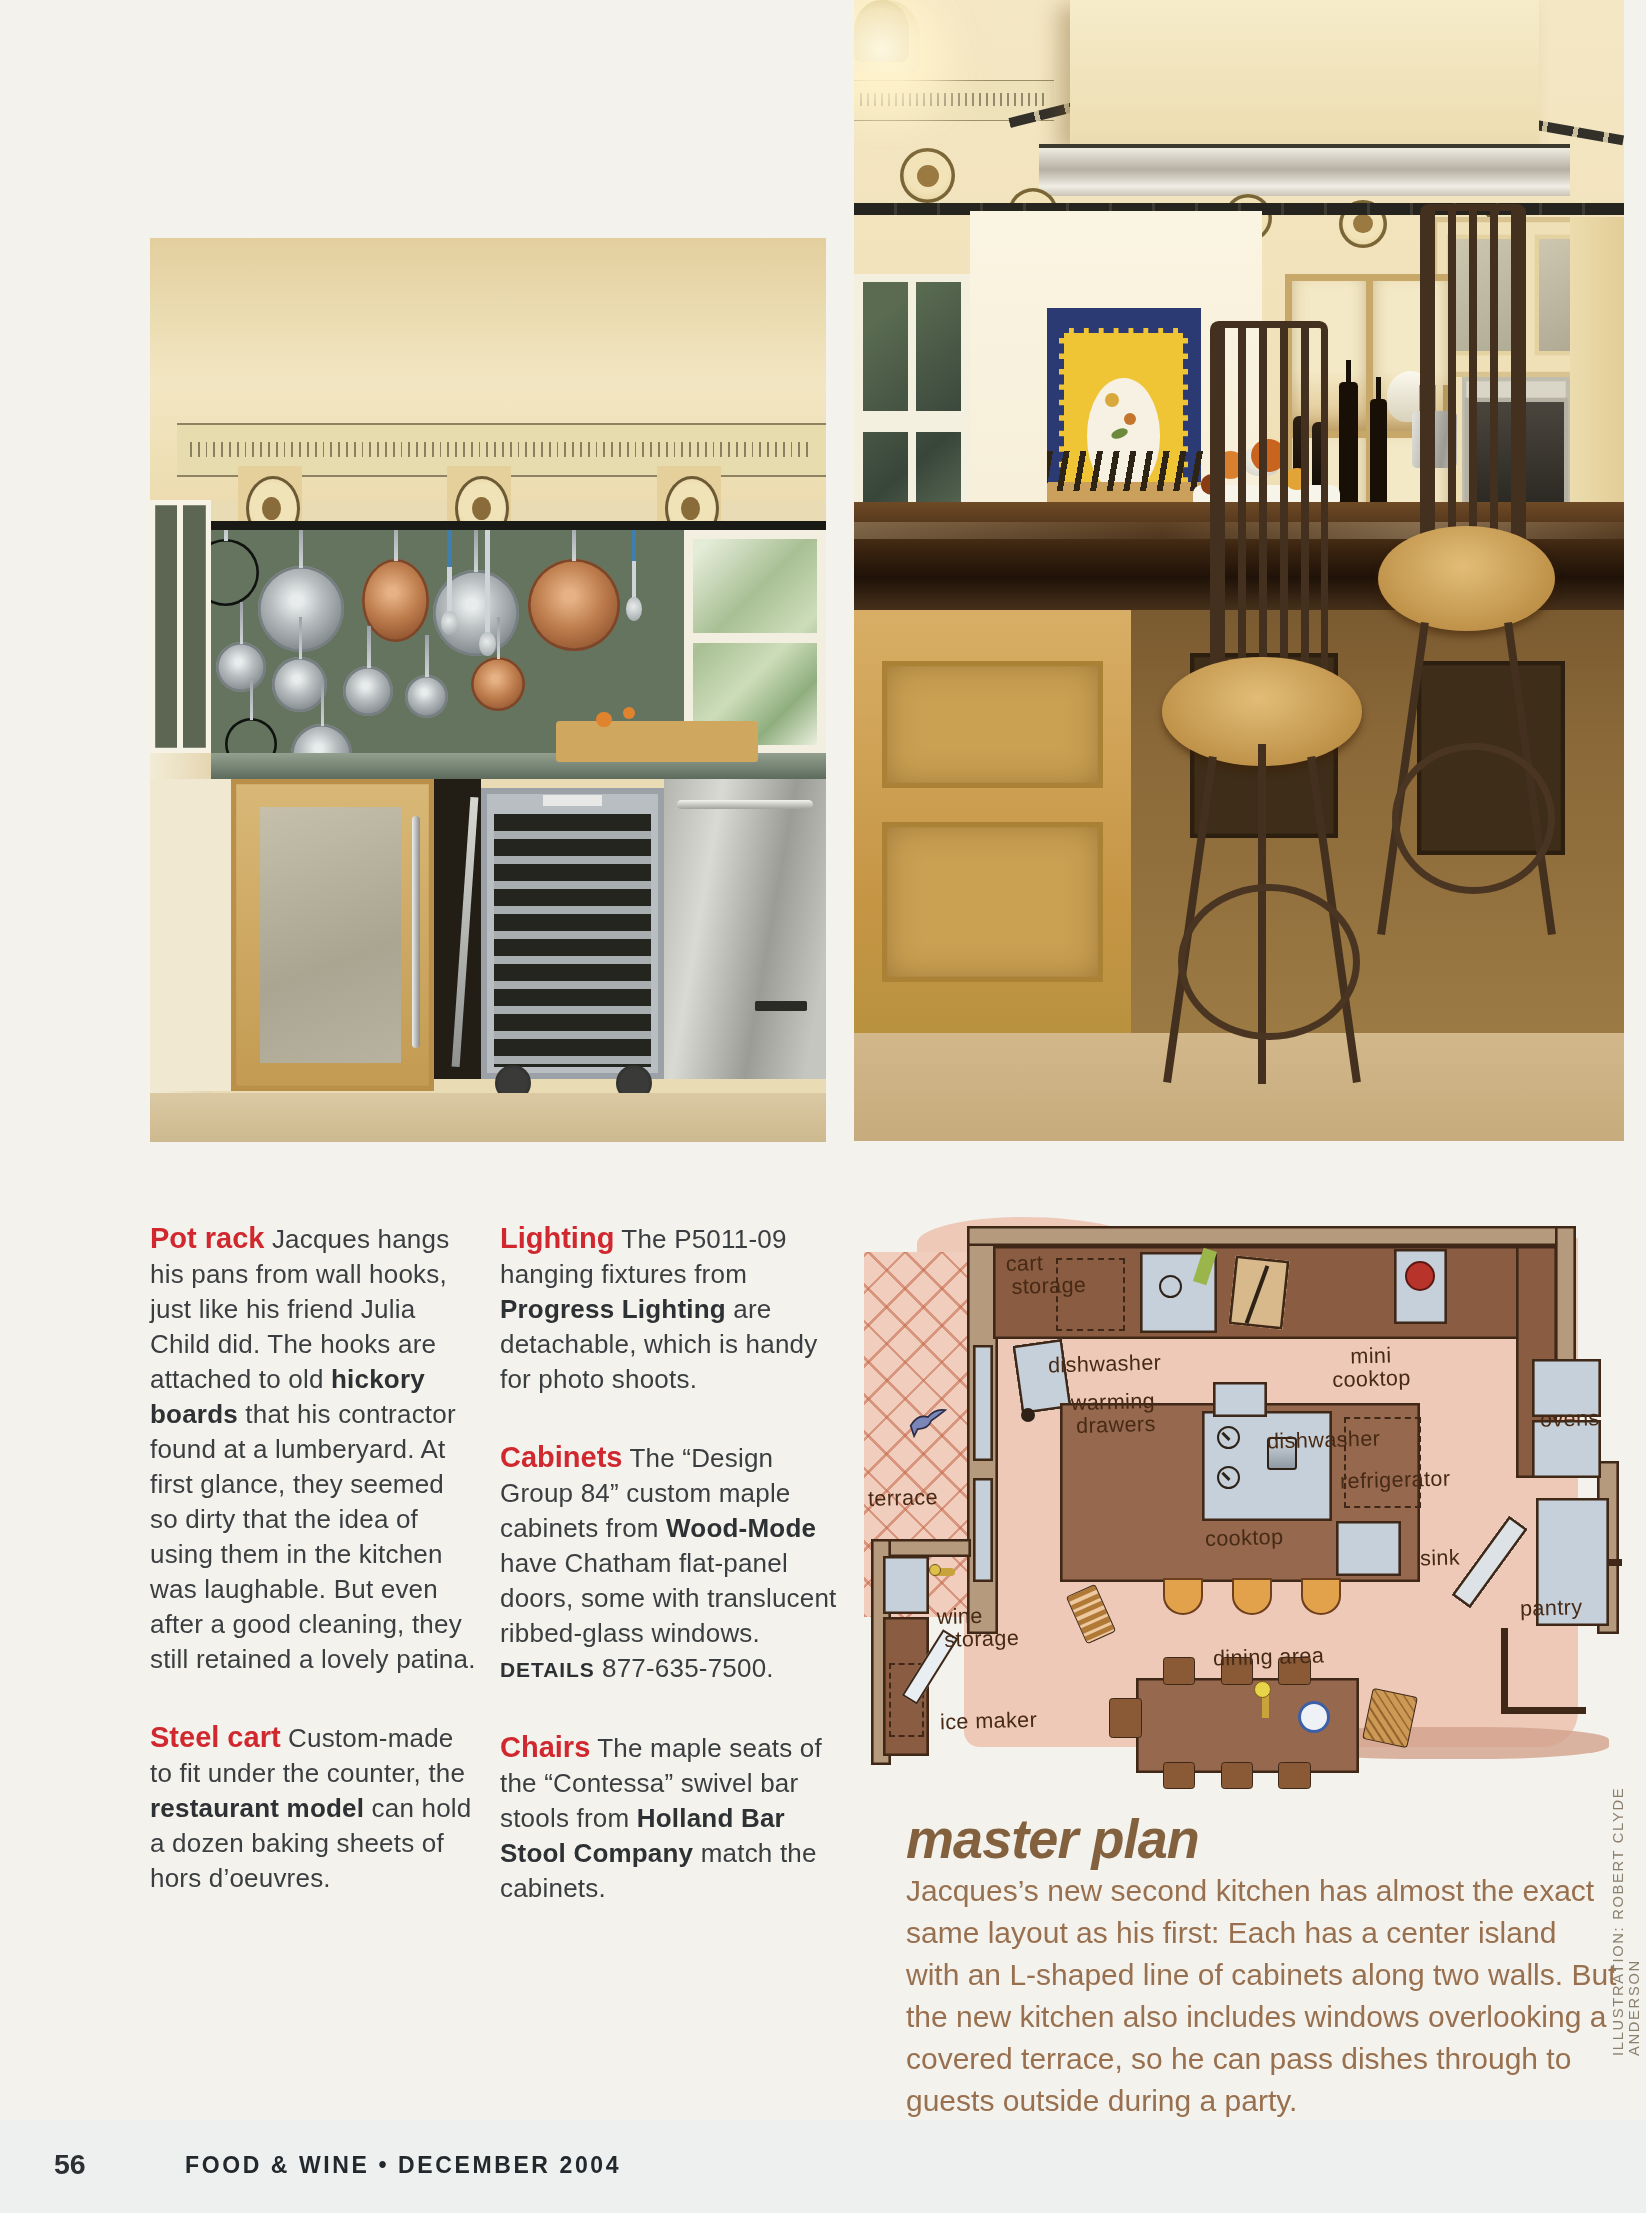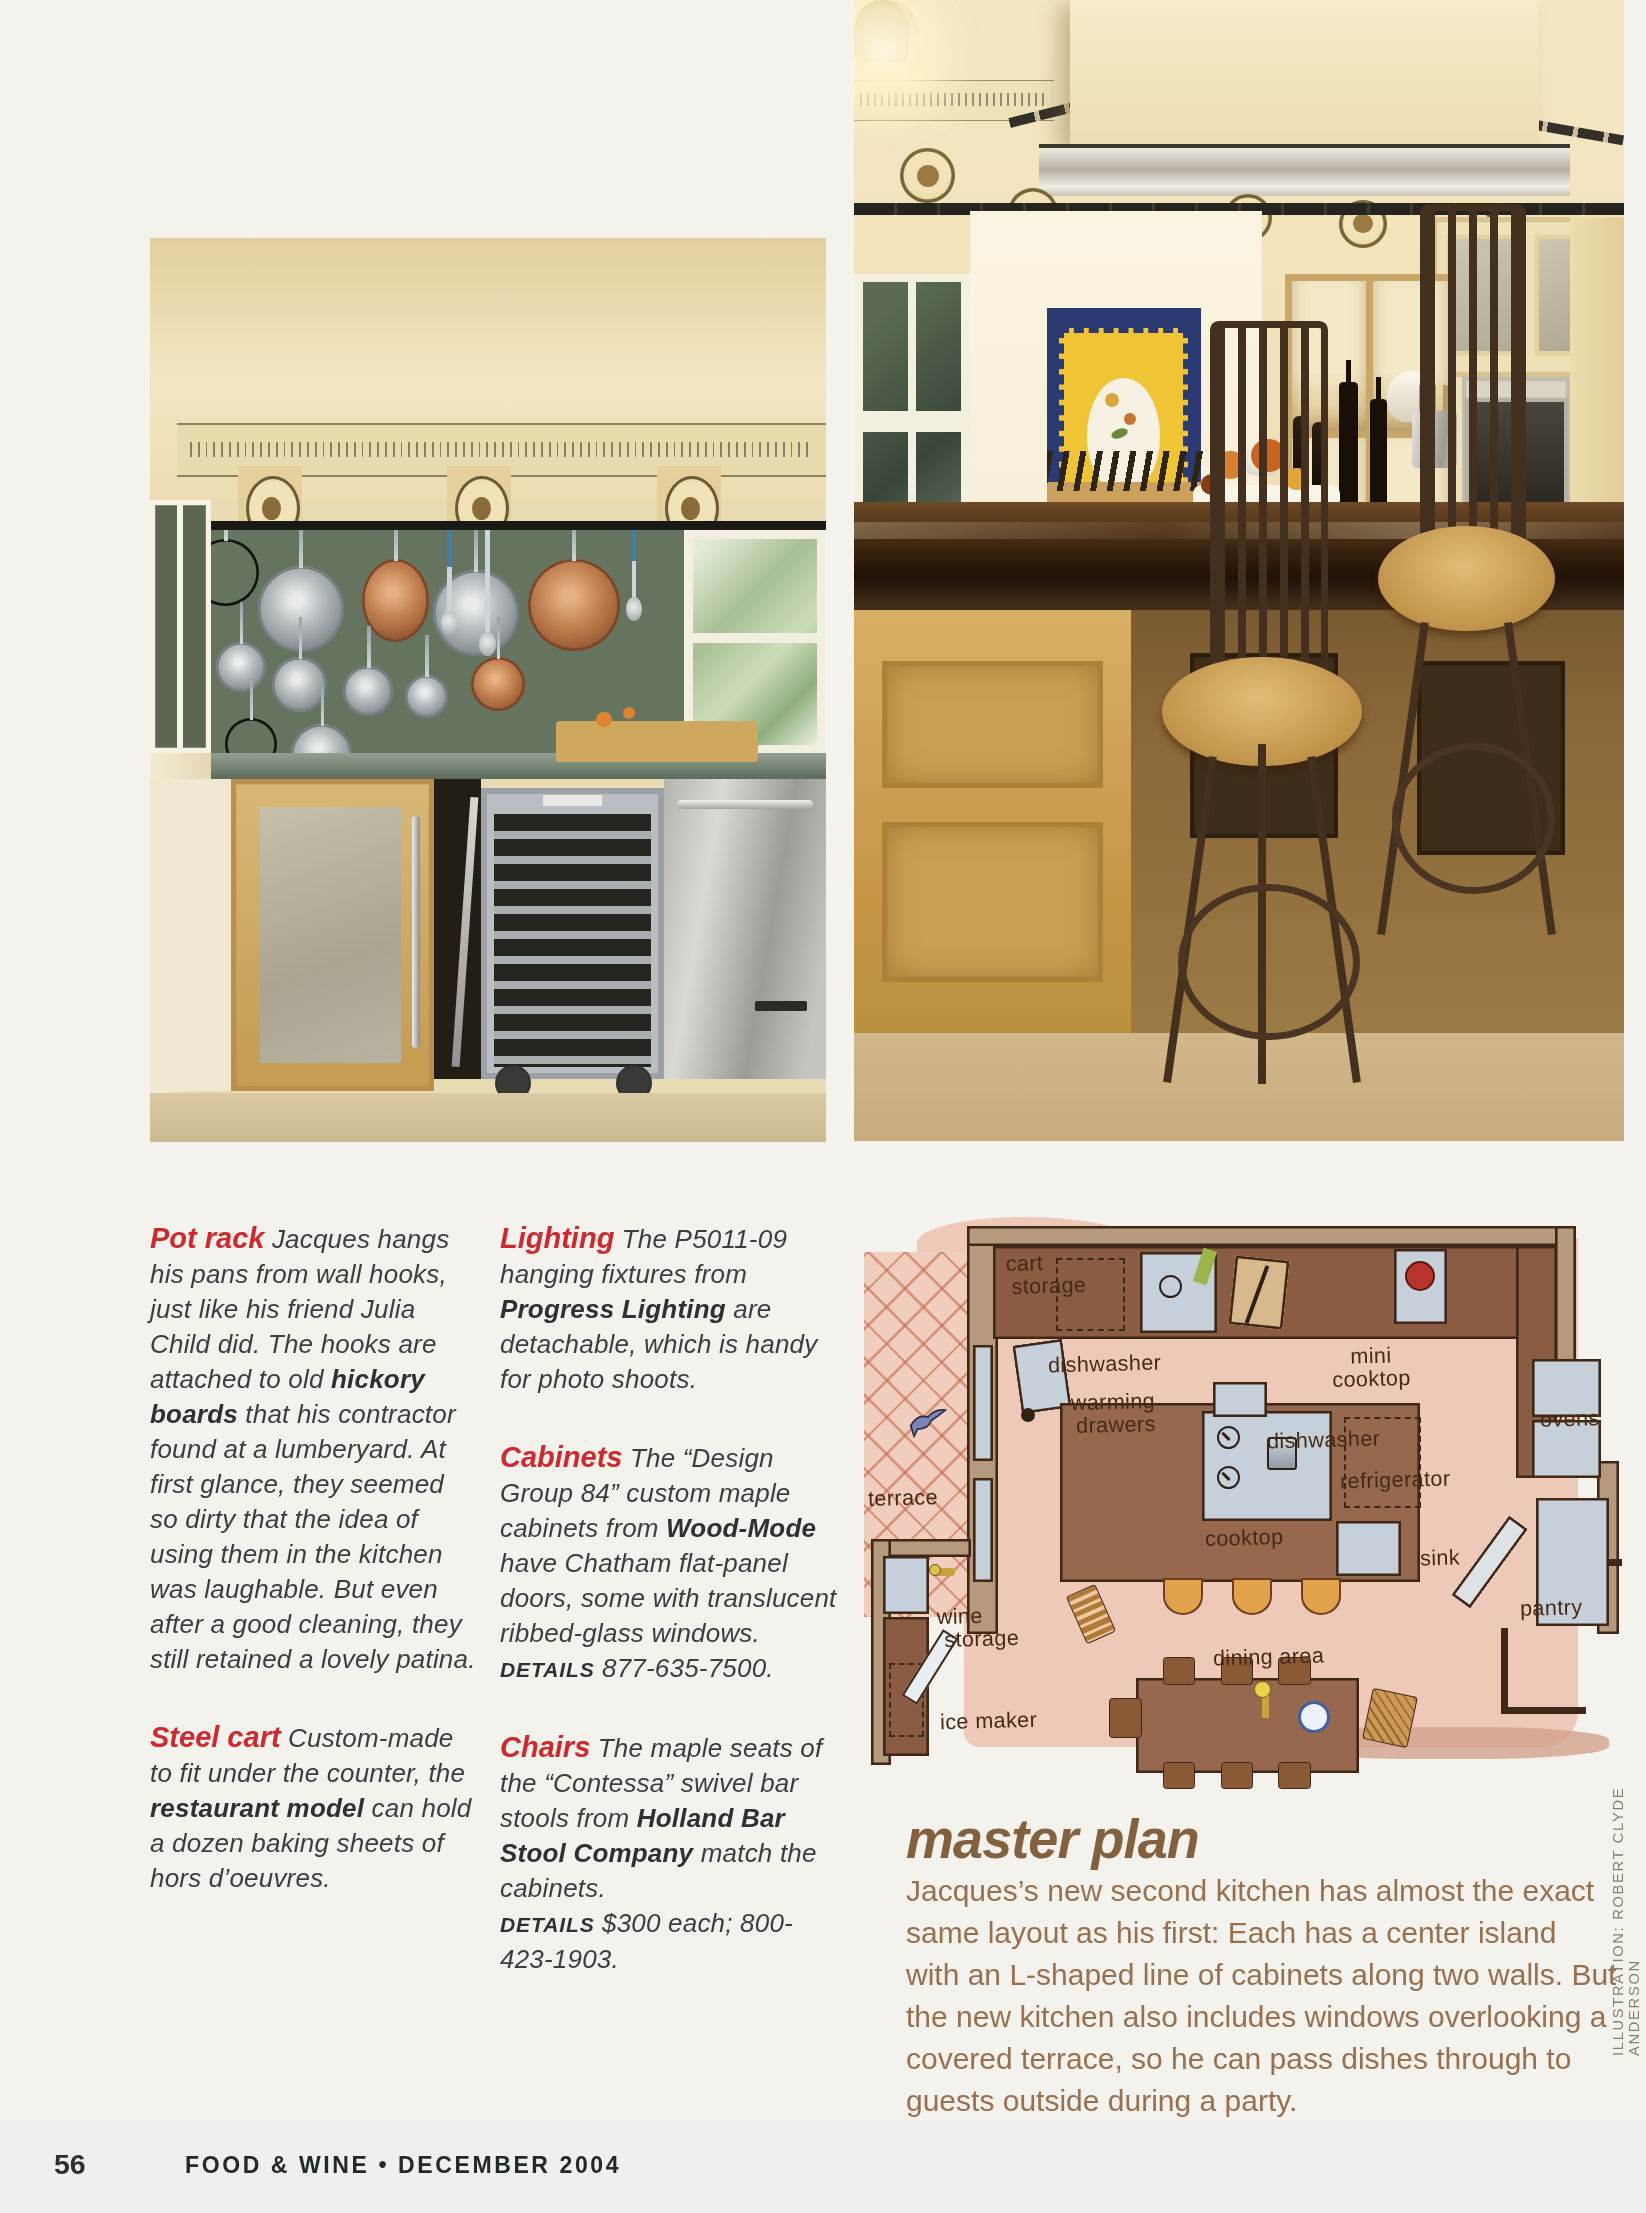--- a/index.html
+++ b/index.html
@@ -136,21 +136,21 @@
   .rp-floor{left:0;top:88.5%;width:100%;height:11.5%;background:linear-gradient(180deg,#d4ba8e,#c6ab7c);}
   .stool{position:absolute;}
   .stool .back{position:absolute;left:24%;bottom:74%;width:52%;height:64%;border:7px solid #43301e;border-bottom:none;border-radius:8.6px 8.6px 0 0;
       background:repeating-linear-gradient(90deg,#43301e 0 7.8px,transparent 7.8px 21px);}
   .stool .seat{position:absolute;left:0;bottom:58%;width:100%;height:20%;border-radius:50%;
       background:radial-gradient(ellipse at 48% 38%,#e2bd77,#bd8f46 75%,#a87c38);box-shadow:0 5.2px 7px rgba(60,30,5,.5);}
   .stool .leg{position:absolute;width:7.8px;background:#43301e;}
   .stool .ring{position:absolute;left:8%;bottom:8%;width:84%;height:26%;border:7px solid #4a3522;border-radius:50%;}
 
   
-  .col{position:absolute;top:1221px;font-style:italic;}
+  .col{position:absolute;top:1221px;}
   .col1{left:150px;width:329px;}
   .col2{left:500px;width:342px;}
   .article{margin:0 0 43px 0;font-size:26px;line-height:35px;letter-spacing:0.2px;}
   .article .lead{font-weight:bold;font-size:29px;color:var(--accent_red,#d0282e);letter-spacing:0;}
   .article b{color:#2e3134;}
   .details{display:block;}
   .details .dl{font-weight:bold;font-size:21px;letter-spacing:0.9px;color:#2e3134;}
 
   
   .plan{position:absolute;left:856px;top:1200px;width:768px;height:579px;font-size:21.6px;color:#42281 6;}
@@ -418,21 +418,20 @@
       <span>The P5011-09 hanging fixtures from </span><b>Progress Lighting</b><span> are detachable, which is handy for photo shoots.</span>
     </p>
     <p class="article">
       <span class="lead">Cabinets</span>
       <span>The “Design Group 84” custom maple cabinets from </span><b>Wood-Mode</b><span> have Chatham flat-panel doors, some with translucent ribbed-glass windows.</span>
       <span class="details"><span class="dl">DETAILS</span> <span>877-635-7500.</span></span>
     </p>
     <p class="article">
       <span class="lead">Chairs</span>
       <span>The maple seats of the “Contessa” swivel bar stools from </span><b>Holland Bar Stool Company</b><span> match the cabinets.</span>
-      <span class="details"><span class="dl">DETAILS</span> <span>$300 each; 800-423-1903.</span></span>
     </p>
   </section>
 
   <div class="plan">
     <div class="abs fp-wash-top"></div>
     <div class="abs fp-floor"></div>
     <div class="abs fp-terrace"></div>
     <div class="abs fp-floorwash"></div>
 
     <div class="abs wallt" style="left:14.5%;top:6%;width:4%;height:69%;"></div>

